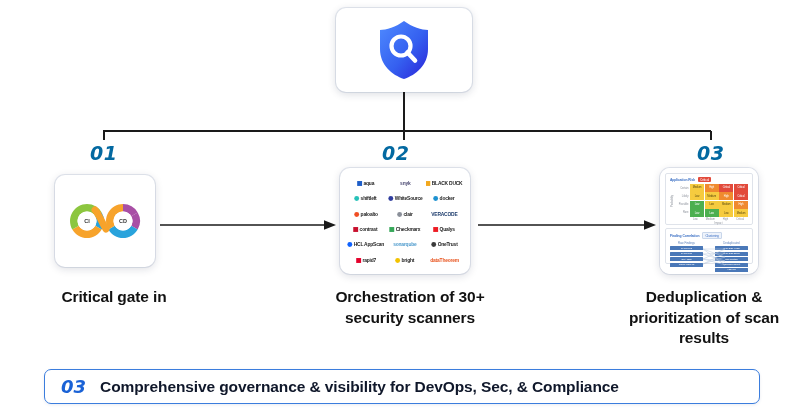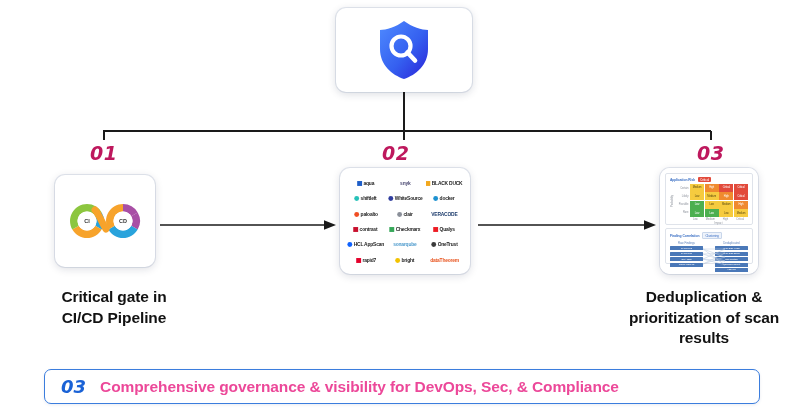--- a/index.html
+++ b/index.html
@@ -65,21 +65,21 @@
   .drop.d3 { left: 710px; }
 
   
   .step-num {
     position: absolute;
     font-family: "DejaVu Sans", sans-serif;
     font-style: italic;
     font-weight: bold;
     font-size: 19px;
     letter-spacing: 0.5px;
-    color: #be185d;
+    color: #0369a1;
     white-space: nowrap;
   }
   .num-01 { left: 90px; top: 142px; }
   .num-02 { left: 382px; top: 142px; }
   .num-03 { left: 697px; top: 142px; }
 
   
   .card {
     position: absolute;
     background: #ffffff;
@@ -141,21 +141,21 @@
     font-style: italic;
     font-weight: bold;
     font-size: 18px;
     color: #1a62d6;
     margin-right: 14px;
     white-space: nowrap;
   }
   .banner-text {
     font-weight: bold;
     font-size: 15.5px;
-    color: #ec4899;
+    color: #0f172a;
     white-space: nowrap;
     letter-spacing: -0.1px;
   }
 
   
   .logo-grid {
     width: 100%;
     height: 100%;
     box-sizing: border-box;
     padding: 8px 7px 7px 7px;
@@ -529,21 +529,24 @@
               </div>
           </div>
         </div>
       </div>
 
     </div>
   </div>
 
   <div class="caption cap-1">
       <div>Critical gate in</div>
-      <div>CI/CD Pipeline</div>
+    </div>
+  <div class="caption cap-2">
+      <div>Orchestration of 30+</div>
+      <div>security scanners</div>
     </div>
   <div class="caption cap-3">
       <div>Deduplication &amp;</div>
       <div>prioritization of scan</div>
       <div>results</div>
     </div>
 
   <div class="banner">
     <span class="banner-num">03</span>
     <span class="banner-text">Comprehensive governance &amp; visibility for DevOps, Sec, &amp; Compliance</span>

